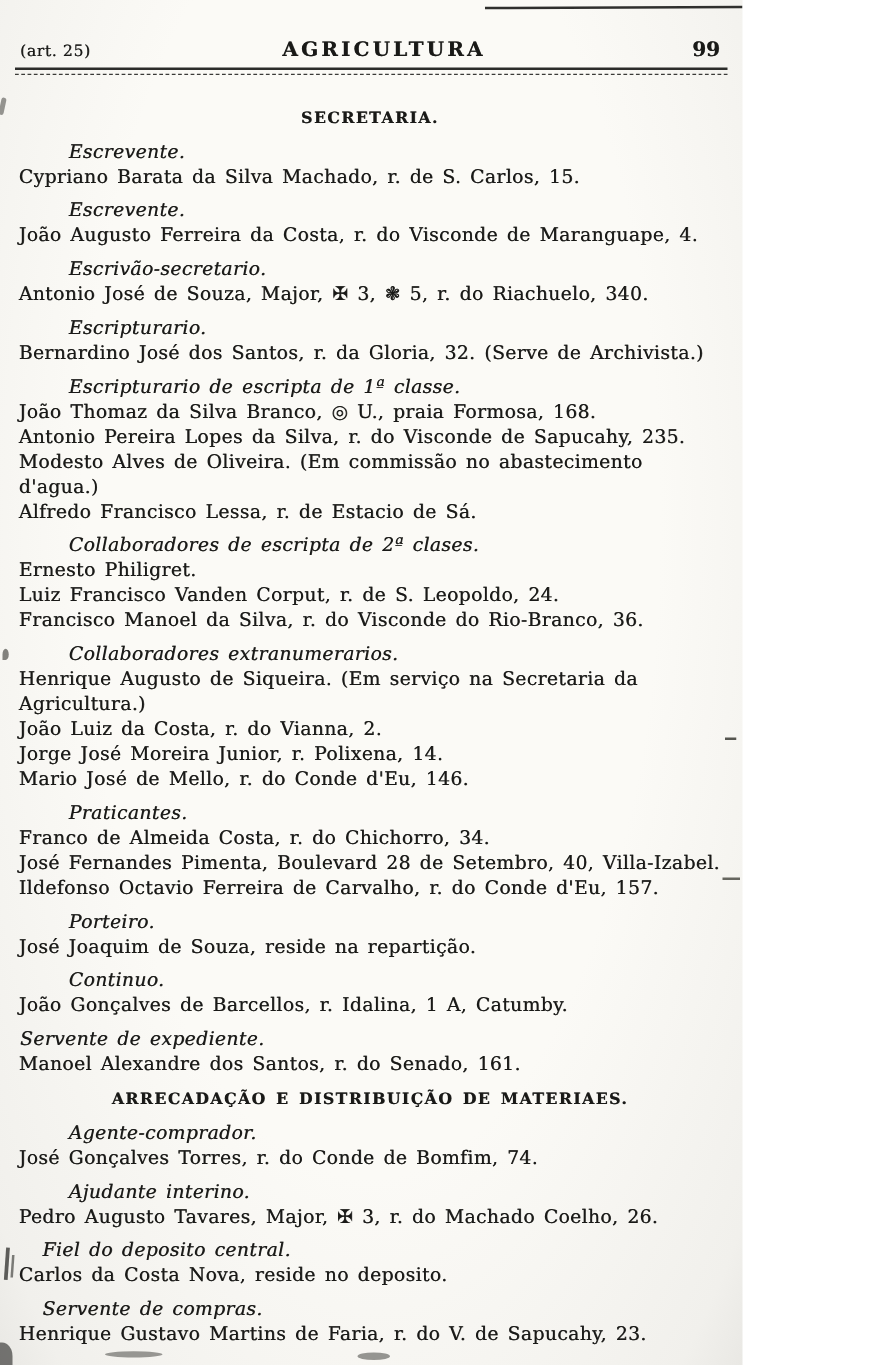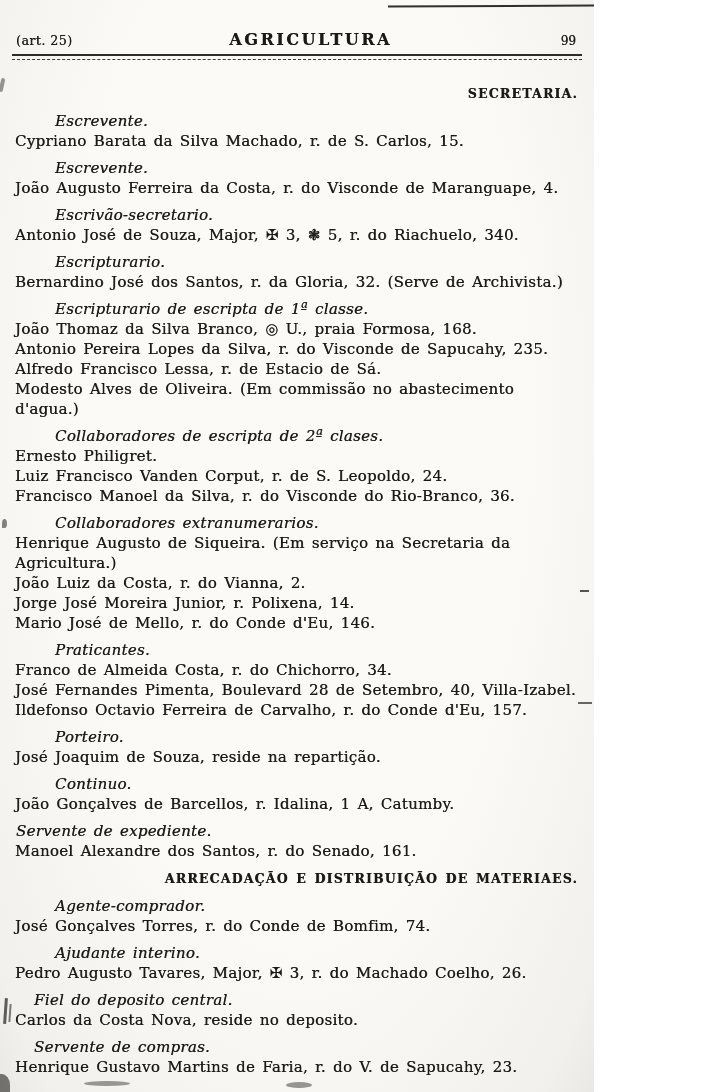--- a/index.html
+++ b/index.html
@@ -13,30 +13,30 @@
     text-shadow: 0.35px 0 0 rgba(25,25,23,.75);
   }
 
   
   .header {
     display:flex; align-items:baseline; justify-content:space-between;
     padding: 30px 18px 0 16px;
   }
   .h-left  { font-size:12.5px; letter-spacing:.5px; }
   .h-title { font-weight:bold; font-size:16px; letter-spacing:2.5px; transform:translateX(-6px); }
-  .h-right { font-weight:normal; font-size:12px; }
+  .h-right { font-weight:bold; font-size:16px; }
 
   .rule-solid  { height:2px; background:#2c2c2a; margin:5px 12px 0 12px; }
   .rule-dashed { height:0; border-top:1.6px dashed #3b3b38; margin:3px 12px 0 12px; }
 
   
   .content { padding: 16px 16px 0 14px; font-size:15px; line-height:20px; letter-spacing:.3px; word-spacing:2px; }
 
   .section-heading {
-    text-align:right; font-weight:bold; font-size:12.5px;
+    text-align:center; font-weight:bold; font-size:12.5px;
     letter-spacing:1.2px; margin:8px 0 2px 0;
   }
   .section-heading.second { margin-bottom:6px; }
 
   .block { margin-top:7px; }
   .role  { font-style:italic; padding-left:41px; }
   .role.flush { padding-left:2px; }
   .role.half  { padding-left:20px; }
   .line  { padding-left:1px; }
 
@@ -98,22 +98,22 @@
 
     <div class="block">
       <div class="role">Escripturario.</div>
       <div class="line">Bernardino José dos Santos, r. da Gloria, 32. (Serve de Archivista.)</div>
     </div>
 
     <div class="block">
       <div class="role">Escripturario de escripta de 1ª classe.</div>
       <div class="line">João Thomaz da Silva Branco, ◎ U., praia Formosa, 168.</div>
       <div class="line">Antonio Pereira Lopes da Silva, r. do Visconde de Sapucahy, 235.</div>
+      <div class="line">Modesto Alves de Oliveira. (Em commissão no abastecimento d'agua.)</div>
       <div class="line">Alfredo Francisco Lessa, r. de Estacio de Sá.</div>
-      <div class="line">Modesto Alves de Oliveira. (Em commissão no abastecimento d'agua.)</div>
     </div>
 
     <div class="block">
       <div class="role">Collaboradores de escripta de 2ª clases.</div>
       <div class="line">Ernesto Philigret.</div>
       <div class="line">Luiz Francisco Vanden Corput, r. de S. Leopoldo, 24.</div>
       <div class="line">Francisco Manoel da Silva, r. do Visconde do Rio-Branco, 36.</div>
     </div>
 
     <div class="block">

